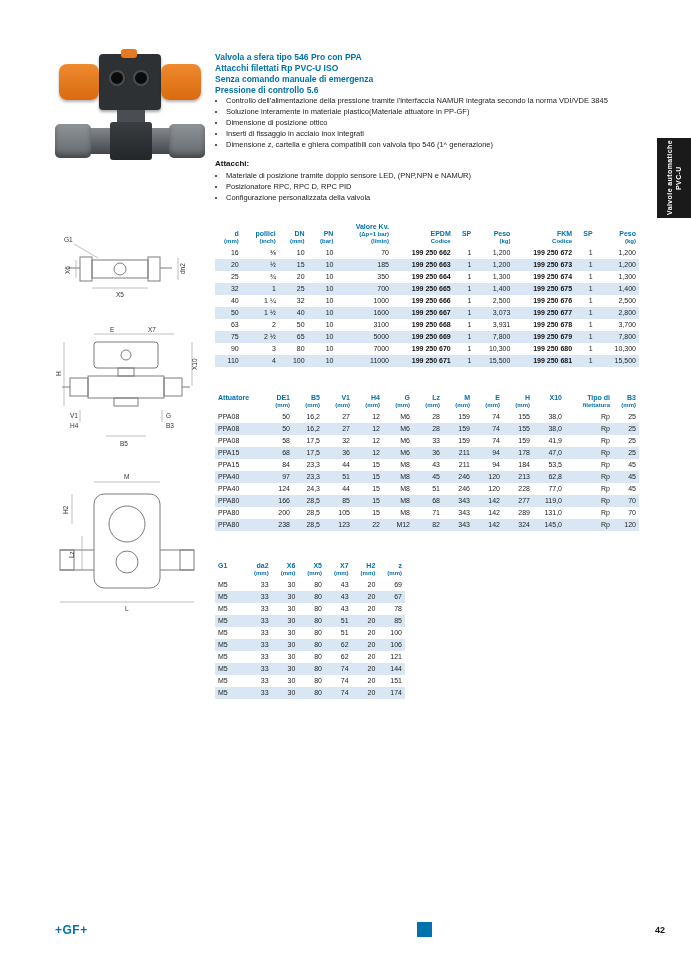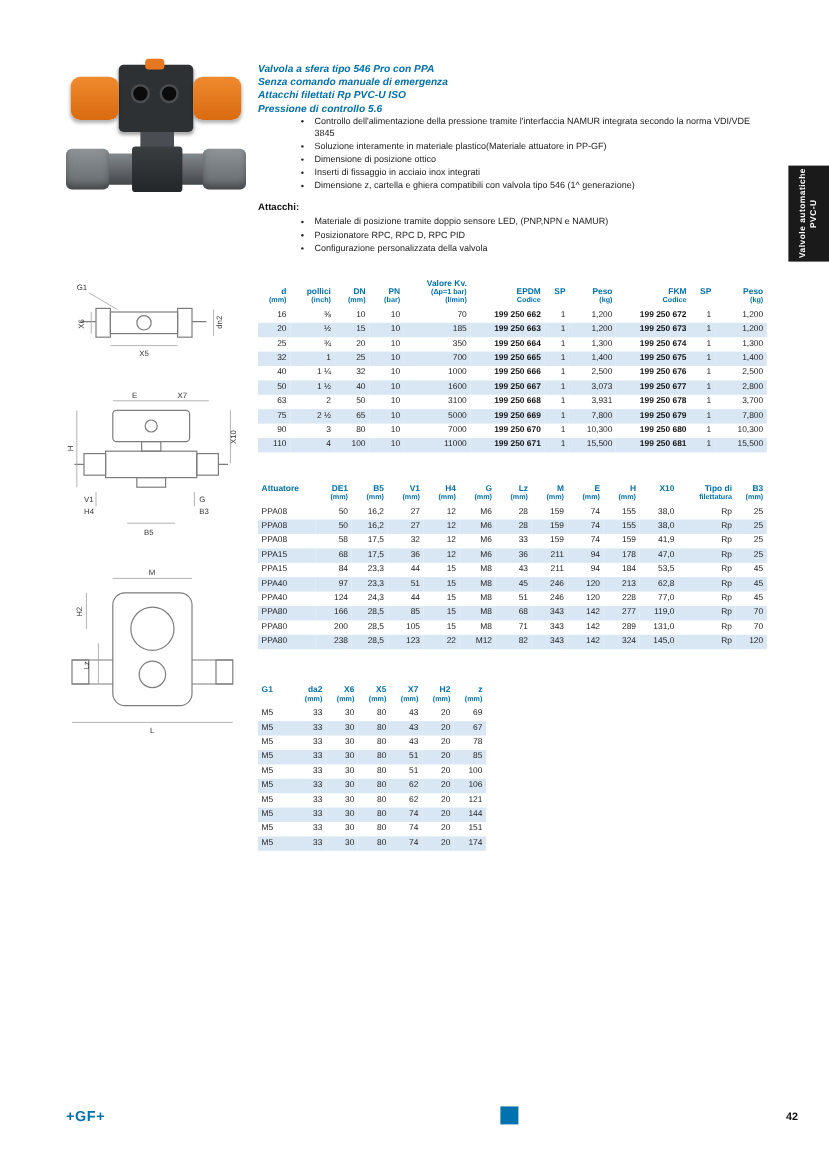--- a/index.html
+++ b/index.html
@@ -25,24 +25,24 @@
   
   .side-tab{position:absolute;right:0;top:138px;width:34px;height:80px;background:var(--tab_bg);color:#fff;display:flex;align-items:center;justify-content:center;}
   .side-tab .vtext{writing-mode:vertical-rl;transform:rotate(180deg);font-size:7px;line-height:9px;letter-spacing:.4px;text-align:center;font-weight:bold;}
 
   
   .diag{position:absolute;}
   .diag text{font-family:"Liberation Sans","DejaVu Sans",sans-serif;}
 
   
   .content{position:absolute;left:215px;top:52px;width:424px;}
-  .title-block div{color:var(--accent);font-weight:bold;font-size:8.5px;line-height:11px;font-style:italic;}
+  .title-block div{color:var(--accent);font-weight:bold;font-size:8.5px;line-height:11px;}
   .sec-heading{font-weight:bold;font-size:8px;margin:9px 0 3px;color:#111;}
   ul.bullets{margin:0;padding-left:11px;list-style:disc;}
-  ul.bullets li{font-size:7.5px;line-height:9.5px;margin-bottom:1.5px;color:#222;margin-left:36px;}
+  ul.bullets li{font-size:7.5px;line-height:9.5px;margin-bottom:1.5px;color:#222;}
 
   
   table.data{border-collapse:collapse;table-layout:fixed;}
   table.data th{color:var(--accent);font-size:7px;line-height:8px;font-weight:bold;text-align:right;vertical-align:bottom;padding:1px 3px 2px;}
   .h-label{white-space:pre-line;}
   .h-unit{white-space:pre-line;font-size:6px;line-height:7px;min-height:7px;font-weight:bold;}
   table.data td{font-size:7px;line-height:8px;padding:2px 3px;text-align:right;color:#222;}
   table.data tbody tr:nth-child(even){background:var(--stripe);}
 
   #t1{width:424px;margin-top:20px;}
@@ -168,22 +168,22 @@
     <text x="16" y="48" font-size="6.5" fill="#333" transform="rotate(-90 16 48)">H2</text>
     <text x="72" y="13" font-size="6.5" fill="#333">M</text>
     <text x="22" y="92" font-size="6.5" fill="#333" transform="rotate(-90 22 92)">Lz</text>
     <text x="73" y="145" font-size="6.5" fill="#333">L</text>
   </svg>
 
   <div class="content">
 
     <div class="title-block">
       <div>Valvola a sfera tipo 546 Pro con PPA</div>
+      <div>Attacchi filettati Rp PVC-U ISO</div>
       <div>Senza comando manuale di emergenza</div>
-      <div>Attacchi filettati Rp PVC-U ISO</div>
       <div>Pressione di controllo 5.6</div>
     </div>
 
     <ul class="bullets">
       <li>Controllo dell'alimentazione della pressione tramite l'interfaccia NAMUR integrata secondo la norma VDI/VDE 3845</li>
       <li>Soluzione interamente in materiale plastico(Materiale attuatore in PP-GF)</li>
       <li>Dimensione di posizione ottico</li>
       <li>Inserti di fissaggio in acciaio inox integrati</li>
       <li>Dimensione z, cartella e ghiera compatibili con valvola tipo 546 (1^ generazione)</li>
     </ul>

